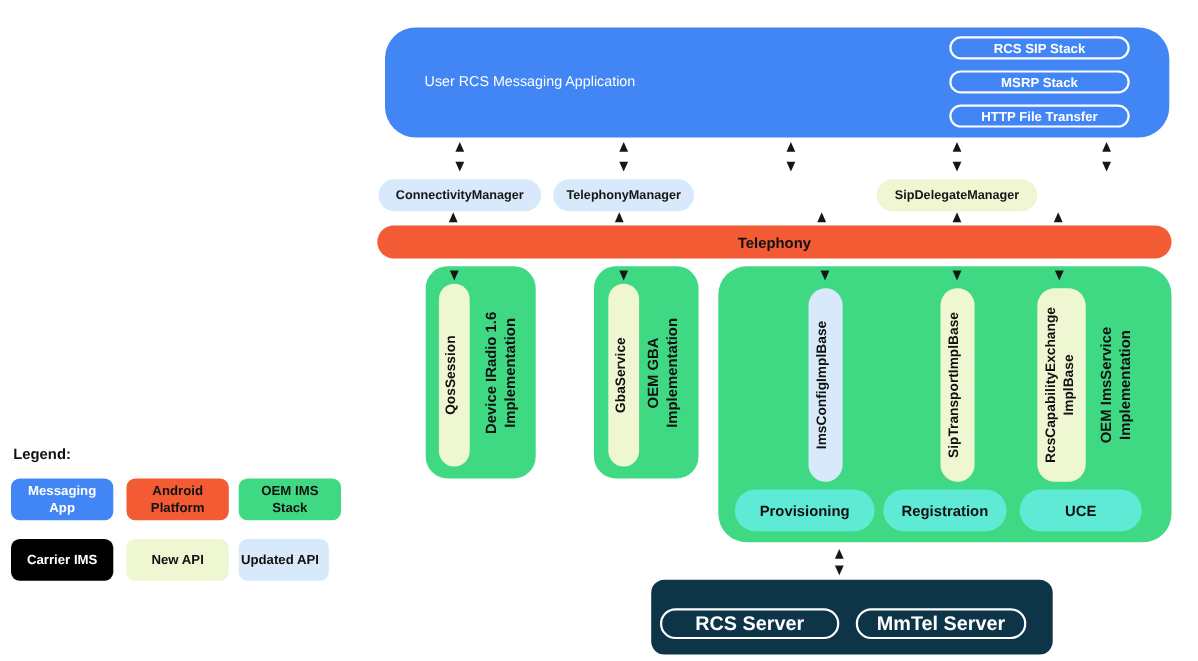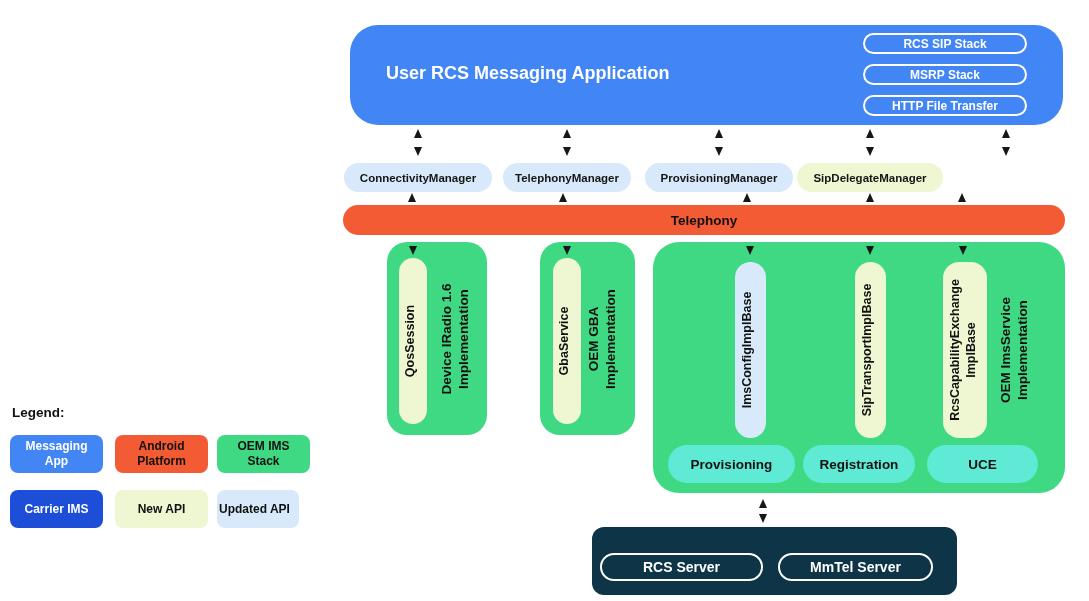--- a/index.html
+++ b/index.html
@@ -7,21 +7,21 @@
     position:relative;width:1089px;height:601px;background:#ffffff;overflow:hidden;
     font-family:"Liberation Sans","DejaVu Sans",sans-serif;color:#161616;
   }
   .abs{position:absolute;box-sizing:border-box;}
   .ctr{display:flex;align-items:center;justify-content:center;text-align:center;}
   .ml{white-space:pre-line;}
 
   
   .app-box{left:350px;top:25px;width:713px;height:100px;background:#4285F4;border-radius:28px;}
   .app-title{left:386px;top:25px;height:96px;width:300px;display:flex;align-items:center;
-    color:#ffffff;font-size:18px;font-weight:700;}
+    color:#ffffff;font-size:13px;font-weight:400;}
   .app-pill{left:863px;width:164px;height:21px;border:2px solid #ffffff;border-radius:12px;
     color:#ffffff;font-size:12px;font-weight:700;}
 
   
   .mgr{top:163px;height:29px;border-radius:15px;background:#D7E9FA;
     font-size:11.5px;font-weight:700;color:#161616;}
   .mgr.new{background:#EFF6D2;}
 
   
   .tel-bar{left:343px;top:205px;width:722px;height:30px;background:#F25B33;border-radius:15px;
@@ -34,21 +34,21 @@
   .gray-pill{background:#5eead4;border-radius:19px;font-size:13.5px;font-weight:700;color:#111111;}
 
   
   .vtext{position:absolute;transform:rotate(-90deg);font-weight:700;color:#111111;
     text-align:center;white-space:pre-line;line-height:1.25;}
 
   
   .backend{left:592px;top:527px;width:365px;height:68px;background:#0D3547;border-radius:12px;}
   .backend-title{left:592px;top:531px;width:365px;color:#ffffff;font-size:13.5px;font-weight:700;}
   .srv-pill{top:553px;height:28px;border:2.5px solid #ffffff;border-radius:15px;
-    color:#ffffff;font-size:14px;font-weight:700;}
+    color:#ffffff;font-size:18px;font-weight:700;}
 
   
   .legend-title{left:12px;top:405px;font-size:13.5px;font-weight:700;color:#111111;}
   .lg{width:93px;height:38px;border-radius:8px;font-size:12px;font-weight:700;line-height:1.25;}
   .lg.wt{color:#ffffff;}
   .lg.bk{color:#111111;}
   .lg.left{justify-content:flex-start;text-align:left;padding-left:2px;}
 
   
   .tri{position:absolute;width:0;height:0;}
@@ -72,21 +72,20 @@
   <div class="tri down" style="left:563px;top:147px;"></div>
   <div class="tri up" style="left:715px;top:129px;"></div>
   <div class="tri down" style="left:715px;top:147px;"></div>
   <div class="tri up" style="left:866px;top:129px;"></div>
   <div class="tri down" style="left:866px;top:147px;"></div>
   <div class="tri up" style="left:1002px;top:129px;"></div>
   <div class="tri down" style="left:1002px;top:147px;"></div>
 
   <div class="abs ctr mgr" style="left:344px;width:148px;">ConnectivityManager</div>
   <div class="abs ctr mgr" style="left:503px;width:128px;">TelephonyManager</div>
-  <div class="abs ctr mgr" style="left:645px;width:148px;">ProvisioningManager</div>
   <div class="abs ctr mgr new" style="left:797px;width:146px;">SipDelegateManager</div>
 
   <div class="tri up" style="left:408px;top:193px;"></div>
   <div class="tri up" style="left:559px;top:193px;"></div>
   <div class="tri up" style="left:743px;top:193px;"></div>
   <div class="tri up" style="left:866px;top:193px;"></div>
   <div class="tri up" style="left:958px;top:193px;"></div>
 
   <div class="abs ctr tel-bar">Telephony</div>
 
@@ -129,17 +128,17 @@
   <div class="abs ctr srv-pill" style="left:600px;width:163px;">RCS Server</div>
   <div class="abs ctr srv-pill" style="left:778px;width:155px;">MmTel Server</div>
 
   <div class="abs legend-title">Legend:</div>
   <div class="abs ctr ml lg wt" style="left:10px;top:435px;background:#4285F4;">Messaging
 App</div>
   <div class="abs ctr ml lg bk" style="left:115px;top:435px;background:#F25B33;">Android
 Platform</div>
   <div class="abs ctr ml lg bk" style="left:217px;top:435px;background:#40D983;">OEM IMS
 Stack</div>
-  <div class="abs ctr ml lg wt" style="left:10px;top:490px;background:#1d4ed8;">Carrier IMS</div>
+  <div class="abs ctr ml lg wt" style="left:10px;top:490px;background:#000000;">Carrier IMS</div>
   <div class="abs ctr ml lg bk" style="left:115px;top:490px;background:#EFF6D2;">New API</div>
   <div class="abs ctr ml lg bk left" style="left:217px;top:490px;background:#D7E9FA;width:82px;">Updated API</div>
 
 </div>
 
 </body></html>

